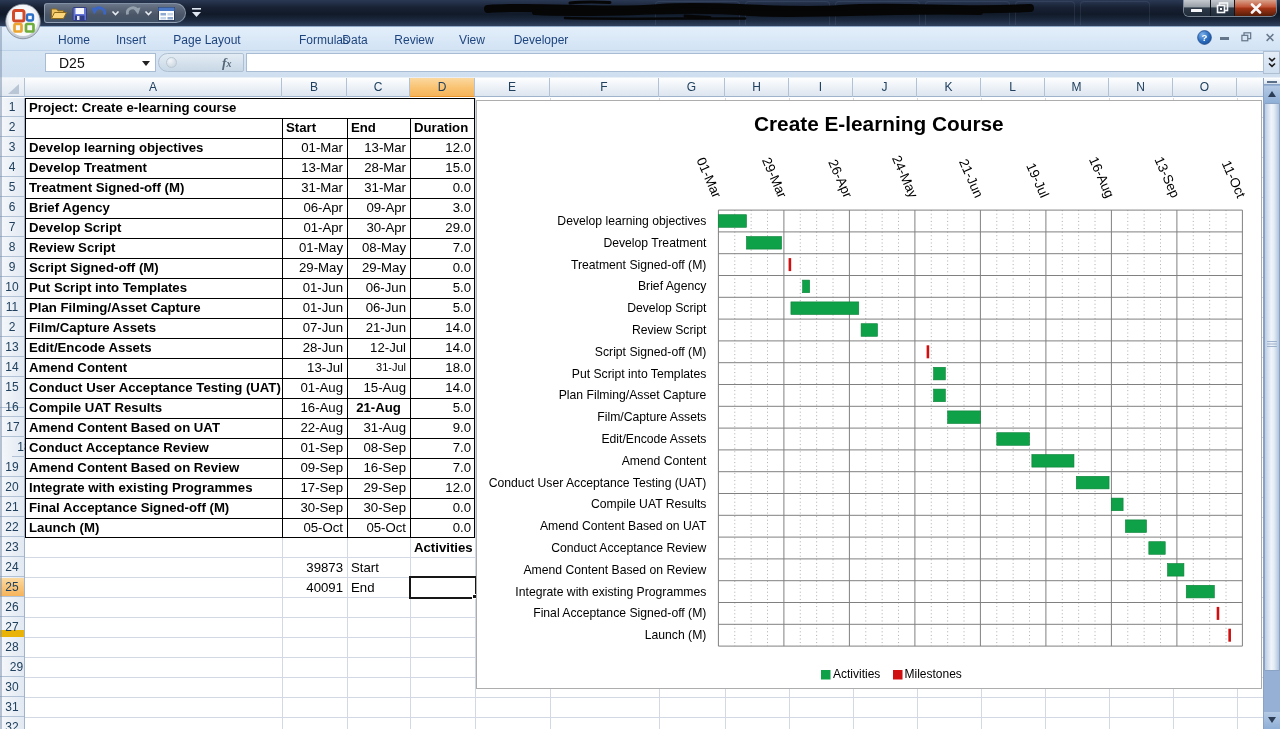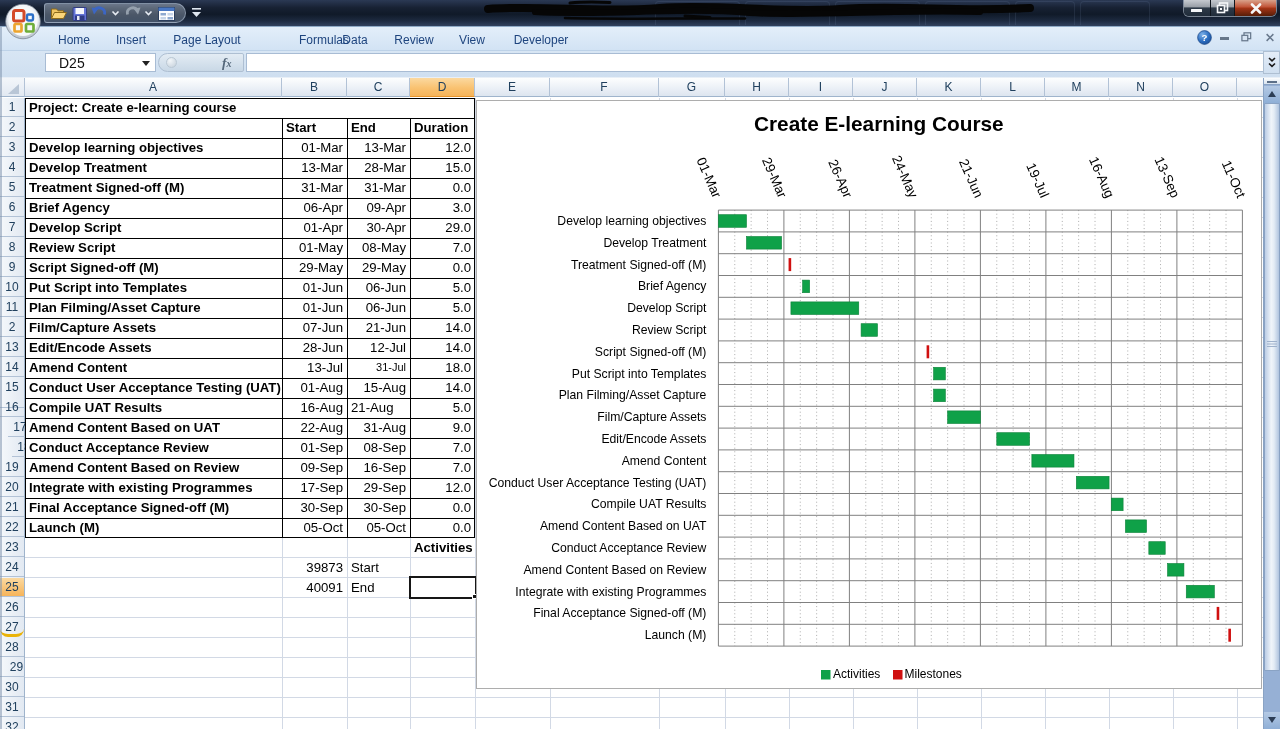--- a/index.html
+++ b/index.html
@@ -149,31 +149,31 @@
 <div class="abs" style="left:0;top:217.5px;width:24px;height:19.5px;border-bottom:1px solid #b2c2d6;text-align:center;font-size:12px;color:#20405e;line-height:19px;">7</div>
 <div class="abs" style="left:0;top:237.5px;width:24px;height:19.5px;border-bottom:1px solid #b2c2d6;text-align:center;font-size:12px;color:#20405e;line-height:19px;">8</div>
 <div class="abs" style="left:0;top:257.5px;width:24px;height:19.5px;border-bottom:1px solid #b2c2d6;text-align:center;font-size:12px;color:#20405e;line-height:19px;">9</div>
 <div class="abs" style="left:0;top:277.5px;width:24px;height:19.5px;border-bottom:1px solid #b2c2d6;text-align:center;font-size:12px;color:#20405e;line-height:19px;">10</div>
 <div class="abs" style="left:0;top:297.5px;width:24px;height:19.5px;border-bottom:1px solid #b2c2d6;text-align:center;font-size:12px;color:#20405e;line-height:19px;">11</div>
 <div class="abs" style="left:0;top:317.5px;width:24px;height:19.5px;border-bottom:1px solid #b2c2d6;text-align:center;font-size:12px;color:#20405e;line-height:19px;">2</div>
 <div class="abs" style="left:0;top:337.5px;width:24px;height:19.5px;border-bottom:1px solid #b2c2d6;text-align:center;font-size:12px;color:#20405e;line-height:19px;">13</div>
 <div class="abs" style="left:0;top:357.5px;width:24px;height:19.5px;border-bottom:1px solid #b2c2d6;text-align:center;font-size:12px;color:#20405e;line-height:19px;">14</div>
 <div class="abs" style="left:0;top:377.5px;width:24px;height:30px;border-bottom:1px solid #b2c2d6;text-align:center;font-size:12px;color:#20405e;line-height:19px;">15</div>
 <div class="abs" style="left:0;top:397.5px;width:24px;height:19.5px;border-bottom:1px solid #b2c2d6;text-align:center;font-size:12px;color:#20405e;line-height:19px;">16</div>
-<div class="abs" style="left:8px;top:417.5px;width:24px;height:19.5px;border-bottom:1px solid #b2c2d6;text-align:center;font-size:12px;color:#20405e;line-height:19px;">17</div>
+<div class="abs" style="left:1px;top:417.5px;width:24px;height:19.5px;border-bottom:1px solid #b2c2d6;text-align:center;font-size:12px;color:#20405e;line-height:19px;">17</div>
 <div class="abs" style="left:0;top:437.5px;width:24px;height:19.5px;border-bottom:1px solid #b2c2d6;text-align:center;font-size:12px;color:#20405e;line-height:19px;margin-left:12px;">18</div>
 <div class="abs" style="left:0;top:457.5px;width:24px;height:19.5px;border-bottom:1px solid #b2c2d6;text-align:center;font-size:12px;color:#20405e;line-height:19px;">19</div>
 <div class="abs" style="left:0;top:477.5px;width:24px;height:19.5px;border-bottom:1px solid #b2c2d6;text-align:center;font-size:12px;color:#20405e;line-height:19px;">20</div>
 <div class="abs" style="left:0;top:497.5px;width:24px;height:19.5px;border-bottom:1px solid #b2c2d6;text-align:center;font-size:12px;color:#20405e;line-height:19px;">21</div>
 <div class="abs" style="left:0;top:517.5px;width:24px;height:19.5px;border-bottom:1px solid #b2c2d6;text-align:center;font-size:12px;color:#20405e;line-height:19px;">22</div>
 <div class="abs" style="left:0;top:537.5px;width:24px;height:19.5px;border-bottom:1px solid #b2c2d6;text-align:center;font-size:12px;color:#20405e;line-height:19px;">23</div>
 <div class="abs" style="left:0;top:557.5px;width:24px;height:19.5px;border-bottom:1px solid #b2c2d6;text-align:center;font-size:12px;color:#20405e;line-height:19px;">24</div>
 <div class="abs" style="left:0;top:577.5px;width:24px;height:19.5px;background:linear-gradient(#fbd9a0,#f6b45a);border-bottom:1px solid #b2c2d6;text-align:center;font-size:12px;color:#20405e;line-height:19px;">25</div>
 <div class="abs" style="left:0;top:597.5px;width:24px;height:19.5px;border-bottom:1px solid #b2c2d6;text-align:center;font-size:12px;color:#20405e;line-height:19px;">26</div>
-<div class="abs" style="left:0;top:617.5px;width:24px;height:19.5px;border-bottom:3px solid #eab308;text-align:center;font-size:12px;color:#20405e;line-height:19px;border-radius:8px;">27</div>
+<div class="abs" style="left:0;top:617.5px;width:24px;height:19.5px;border-bottom:7px solid #eab308;text-align:center;font-size:12px;color:#20405e;line-height:19px;">27</div>
 <div class="abs" style="left:0;top:637.5px;width:24px;height:19.5px;border-bottom:1px solid #b2c2d6;text-align:center;font-size:12px;color:#20405e;line-height:19px;">28</div>
 <div class="abs" style="left:0;top:657.5px;width:33px;height:19.5px;border-bottom:1px solid #b2c2d6;text-align:center;font-size:12px;color:#20405e;line-height:19px;">29</div>
 <div class="abs" style="left:0;top:677.5px;width:24px;height:19.5px;border-bottom:1px solid #b2c2d6;text-align:center;font-size:12px;color:#20405e;line-height:19px;">30</div>
 <div class="abs" style="left:0;top:697.5px;width:24px;height:19.5px;border-bottom:1px solid #b2c2d6;text-align:center;font-size:12px;color:#20405e;line-height:19px;">31</div>
 <div class="abs" style="left:0;top:717.5px;width:24px;height:19.5px;border-bottom:1px solid #b2c2d6;text-align:center;font-size:12px;color:#20405e;line-height:19px;">32</div>
 <div class="abs" style="left:25px;top:97.5px;width:1238px;height:631.5px;background:repeating-linear-gradient(#fff 0px,#fff 19px,#d2d9e5 19px,#d2d9e5 20px);"></div>
 <div class="abs" style="left:282px;top:97.5px;width:1px;height:631.5px;background:#d2d9e5;"></div>
 <div class="abs" style="left:347px;top:97.5px;width:1px;height:631.5px;background:#d2d9e5;"></div>
 <div class="abs" style="left:410px;top:97.5px;width:1px;height:631.5px;background:#d2d9e5;"></div>
 <div class="abs" style="left:475px;top:97.5px;width:1px;height:631.5px;background:#d2d9e5;"></div>
@@ -264,21 +264,21 @@
 <div class="abs" style="left:29px;top:357.5px;width:249px;height:20px;line-height:19.2px;font-size:13.2px;font-weight:bold;text-align:left;color:#000;white-space:nowrap;">Amend Content</div>
 <div class="abs" style="left:286px;top:357.5px;width:57px;height:20px;line-height:19.2px;font-size:13.2px;font-weight:normal;text-align:right;color:#000;white-space:nowrap;">13-Jul</div>
 <div class="abs" style="left:351px;top:357.5px;width:55px;height:20px;line-height:19.2px;font-size:11px;font-weight:normal;text-align:right;color:#000;white-space:nowrap;">31-Jul</div>
 <div class="abs" style="left:414px;top:357.5px;width:57px;height:20px;line-height:19.2px;font-size:13.2px;font-weight:normal;text-align:right;color:#000;white-space:nowrap;">18.0</div>
 <div class="abs" style="left:29px;top:377.5px;width:249px;height:20px;line-height:19.2px;font-size:13.2px;font-weight:bold;text-align:left;color:#000;white-space:nowrap;">Conduct User Acceptance Testing (UAT)</div>
 <div class="abs" style="left:286px;top:377.5px;width:57px;height:20px;line-height:19.2px;font-size:13.2px;font-weight:normal;text-align:right;color:#000;white-space:nowrap;">01-Aug</div>
 <div class="abs" style="left:351px;top:377.5px;width:55px;height:20px;line-height:19.2px;font-size:13.2px;font-weight:normal;text-align:right;color:#000;white-space:nowrap;">15-Aug</div>
 <div class="abs" style="left:414px;top:377.5px;width:57px;height:20px;line-height:19.2px;font-size:13.2px;font-weight:normal;text-align:right;color:#000;white-space:nowrap;">14.0</div>
 <div class="abs" style="left:29px;top:397.5px;width:249px;height:20px;line-height:19.2px;font-size:13.2px;font-weight:bold;text-align:left;color:#000;white-space:nowrap;">Compile UAT Results</div>
 <div class="abs" style="left:286px;top:397.5px;width:57px;height:20px;line-height:19.2px;font-size:13.2px;font-weight:normal;text-align:right;color:#000;white-space:nowrap;">16-Aug</div>
-<div class="abs" style="left:351px;top:397.5px;width:55px;height:20px;line-height:19.2px;font-size:13.2px;font-weight:normal;text-align:left;color:#000;white-space:nowrap;">21-Aug</div>
+<div class="abs" style="left:351px;top:397.5px;width:55px;height:20px;line-height:19.2px;font-size:13.2px;font-weight:bold;text-align:center;color:#000;white-space:nowrap;">21-Aug</div>
 <div class="abs" style="left:414px;top:397.5px;width:57px;height:20px;line-height:19.2px;font-size:13.2px;font-weight:normal;text-align:right;color:#000;white-space:nowrap;">5.0</div>
 <div class="abs" style="left:29px;top:417.5px;width:249px;height:20px;line-height:19.2px;font-size:13.2px;font-weight:bold;text-align:left;color:#000;white-space:nowrap;">Amend Content Based on UAT</div>
 <div class="abs" style="left:286px;top:417.5px;width:57px;height:20px;line-height:19.2px;font-size:13.2px;font-weight:normal;text-align:right;color:#000;white-space:nowrap;">22-Aug</div>
 <div class="abs" style="left:351px;top:417.5px;width:55px;height:20px;line-height:19.2px;font-size:13.2px;font-weight:normal;text-align:right;color:#000;white-space:nowrap;">31-Aug</div>
 <div class="abs" style="left:414px;top:417.5px;width:57px;height:20px;line-height:19.2px;font-size:13.2px;font-weight:normal;text-align:right;color:#000;white-space:nowrap;">9.0</div>
 <div class="abs" style="left:29px;top:437.5px;width:249px;height:20px;line-height:19.2px;font-size:13.2px;font-weight:bold;text-align:left;color:#000;white-space:nowrap;">Conduct Acceptance Review</div>
 <div class="abs" style="left:286px;top:437.5px;width:57px;height:20px;line-height:19.2px;font-size:13.2px;font-weight:normal;text-align:right;color:#000;white-space:nowrap;">01-Sep</div>
 <div class="abs" style="left:351px;top:437.5px;width:55px;height:20px;line-height:19.2px;font-size:13.2px;font-weight:normal;text-align:right;color:#000;white-space:nowrap;">08-Sep</div>
 <div class="abs" style="left:414px;top:437.5px;width:57px;height:20px;line-height:19.2px;font-size:13.2px;font-weight:normal;text-align:right;color:#000;white-space:nowrap;">7.0</div>
 <div class="abs" style="left:29px;top:457.5px;width:249px;height:20px;line-height:19.2px;font-size:13.2px;font-weight:bold;text-align:left;color:#000;white-space:nowrap;">Amend Content Based on Review</div>

